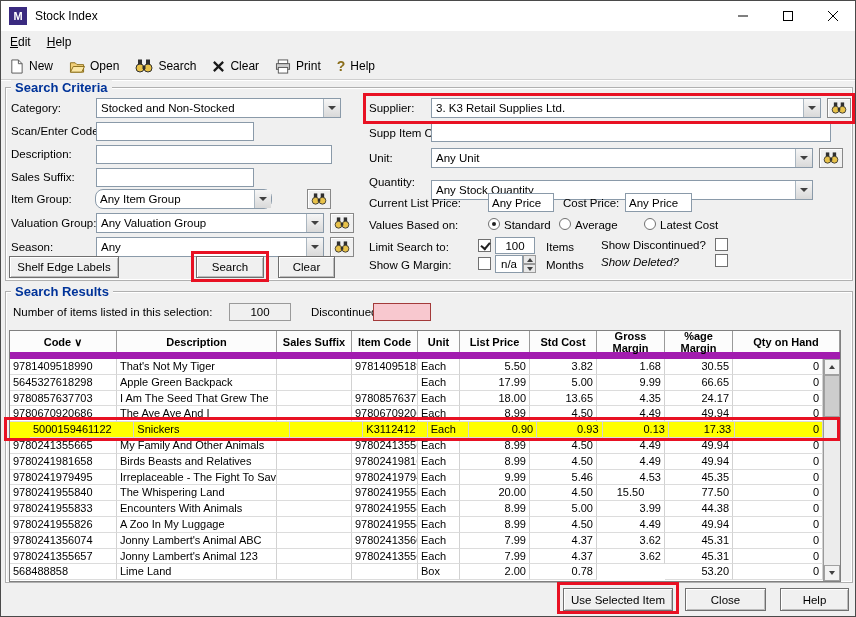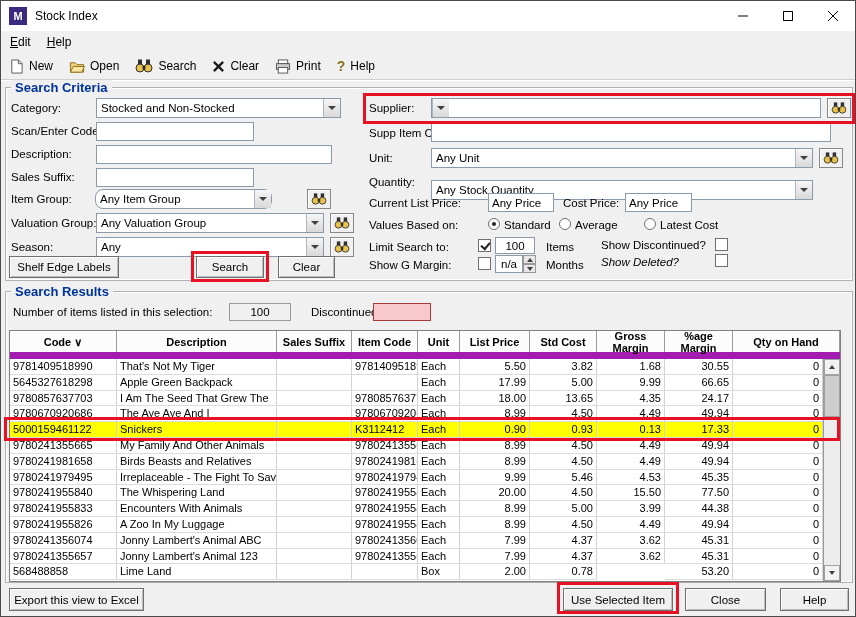--- a/index.html
+++ b/index.html
@@ -63,21 +63,21 @@
                border:1px solid #9a9a9a; display:flex; align-items:center; justify-content:center; }
   .disc-swatch { position:absolute; left:372px; top:302px; width:58px; height:18px;
                  background:var(--disc-pink,#f8c8cf); border:1px solid #a33a3a; }
 
   .table { position:absolute; left:8px; top:329px; width:832px; height:252px; background:#fff; border:1px solid #808080; }
   .thead { display:flex; height:28px; border-bottom:7px solid #a21caf; background:#fcfcfc; }
   .th { font-weight:bold; font-size:11px; display:flex; align-items:center; justify-content:center;
         text-align:center; border-right:1px solid #9a9a9a; line-height:12px; padding:0 2px; }
   .tbody { position:absolute; left:0; top:28px; width:813px; bottom:0; overflow:hidden; }
   .tr { display:flex; height:15.8px; }
-  .tr.selected { background:var(--sel-row,#ffff00); }
+  .tr.selected { background:var(--sel-row,#ffff00);padding-left:20px; }
   .td { font-size:11px; line-height:15px; padding:0 3px; border-right:1px solid #d2d2d2;
         border-bottom:1px solid #dcdcdc; white-space:nowrap; overflow:hidden; }
   .vscroll { position:absolute; right:0; top:28px; bottom:0; width:17px; background:#ececec; border-left:1px solid #9a9a9a; }
   .sb-btn { position:absolute; left:0; width:16px; height:16px; background:#f2f2f2; border:1px solid #a0a0a0;
             display:flex; align-items:center; justify-content:center; }
   .sb-btn.top { top:0; } .sb-btn.bottom { bottom:0; }
   .sb-thumb { position:absolute; left:0; top:16px; width:16px; height:42px; background:#cdcdcd; border:1px solid #a0a0a0; }
 
   .annotation { position:absolute; border:3px solid var(--annotation,#e81123); z-index:50; pointer-events:none; }
 </style>
@@ -230,20 +230,21 @@
         <rect x="7.5" y="7" width="3" height="3" fill="#2f2f2f"></rect>
       </svg>
   </div>
 
   <div class="btn" style="left:8px;top:255px;width:110px;height:22px;">Shelf Edge Labels</div>
   <div class="btn" style="left:195px;top:255px;width:68px;height:22px;">Search</div>
   <div class="btn" style="left:277px;top:255px;width:57px;height:22px;">Clear</div>
 
   <div class="lbl" style="left:368px;top:101px;">Supplier:</div>
   <div class="combo" style="left:430px;top:97px;width:390px;">
+    <span class="combo-val">3.  K3 Retail Supplies Ltd.</span>
     <span class="combo-btn">
         <i class="arr-down"></i>
       </span>
   </div>
   <div class="binoc" style="left:826px;top:97px;">
     <svg width="16" height="12" viewBox="0 0 18 14">
         <rect x="3" y="0.5" width="4" height="5" fill="#2f2f2f"></rect>
         <rect x="11" y="0.5" width="4" height="5" fill="#2f2f2f"></rect>
         <circle cx="5" cy="9" r="4" fill="#e8c24a" stroke="#2f2f2f"></circle>
         <circle cx="13" cy="9" r="4" fill="#e8c24a" stroke="#2f2f2f"></circle>
@@ -435,21 +436,21 @@
           <div class="td" style="width: 90px; text-align: right;">0</div>
         </div>
         <div class="tr">
           <div class="td" style="width: 107px; text-align: left;">9780241955840</div>
           <div class="td" style="width: 160px; text-align: left;">The Whispering Land</div>
           <div class="td" style="width: 75px; text-align: left;"></div>
           <div class="td" style="width: 66px; text-align: left;">9780241955840</div>
           <div class="td" style="width: 42px; text-align: left;">Each</div>
           <div class="td" style="width: 70px; text-align: right;">20.00</div>
           <div class="td" style="width: 67px; text-align: right;">4.50</div>
-          <div class="td" style="width: 68px; text-align: right;">15.50</div>
+          <div class="td" style="width: 68px; text-align: center;">15.50</div>
           <div class="td" style="width: 68px; text-align: right;">77.50</div>
           <div class="td" style="width: 90px; text-align: right;">0</div>
         </div>
         <div class="tr">
           <div class="td" style="width: 107px; text-align: left;">9780241955833</div>
           <div class="td" style="width: 160px; text-align: left;">Encounters With Animals</div>
           <div class="td" style="width: 75px; text-align: left;"></div>
           <div class="td" style="width: 66px; text-align: left;">9780241955833</div>
           <div class="td" style="width: 42px; text-align: left;">Each</div>
           <div class="td" style="width: 70px; text-align: right;">8.99</div>
@@ -511,21 +512,20 @@
       <div class="sb-btn top">
           <i class="arr-up-s"></i>
         </div>
       <div class="sb-thumb"></div>
       <div class="sb-btn bottom">
           <i class="arr-down-s"></i>
         </div>
     </div>
   </div>
 
-  <div class="btn" style="left:8px;top:587px;width:135px;height:23px;">Export this view to Excel</div>
   <div class="btn" style="left:562px;top:587px;width:110px;height:23px;">Use Selected Item</div>
   <div class="btn" style="left:684px;top:587px;width:81px;height:23px;">Close</div>
   <div class="btn" style="left:779px;top:587px;width:69px;height:23px;">Help</div>
 
   <div class="annotation" style="left:362px;top:92px;width:492px;height:31px;"></div>
   <div class="annotation" style="left:190px;top:250px;width:78px;height:31px;"></div>
   <div class="annotation" style="left:3px;top:416px;width:836px;height:24px;"></div>
   <div class="annotation" style="left:556px;top:581px;width:122px;height:32px;"></div>
 
 </div>

